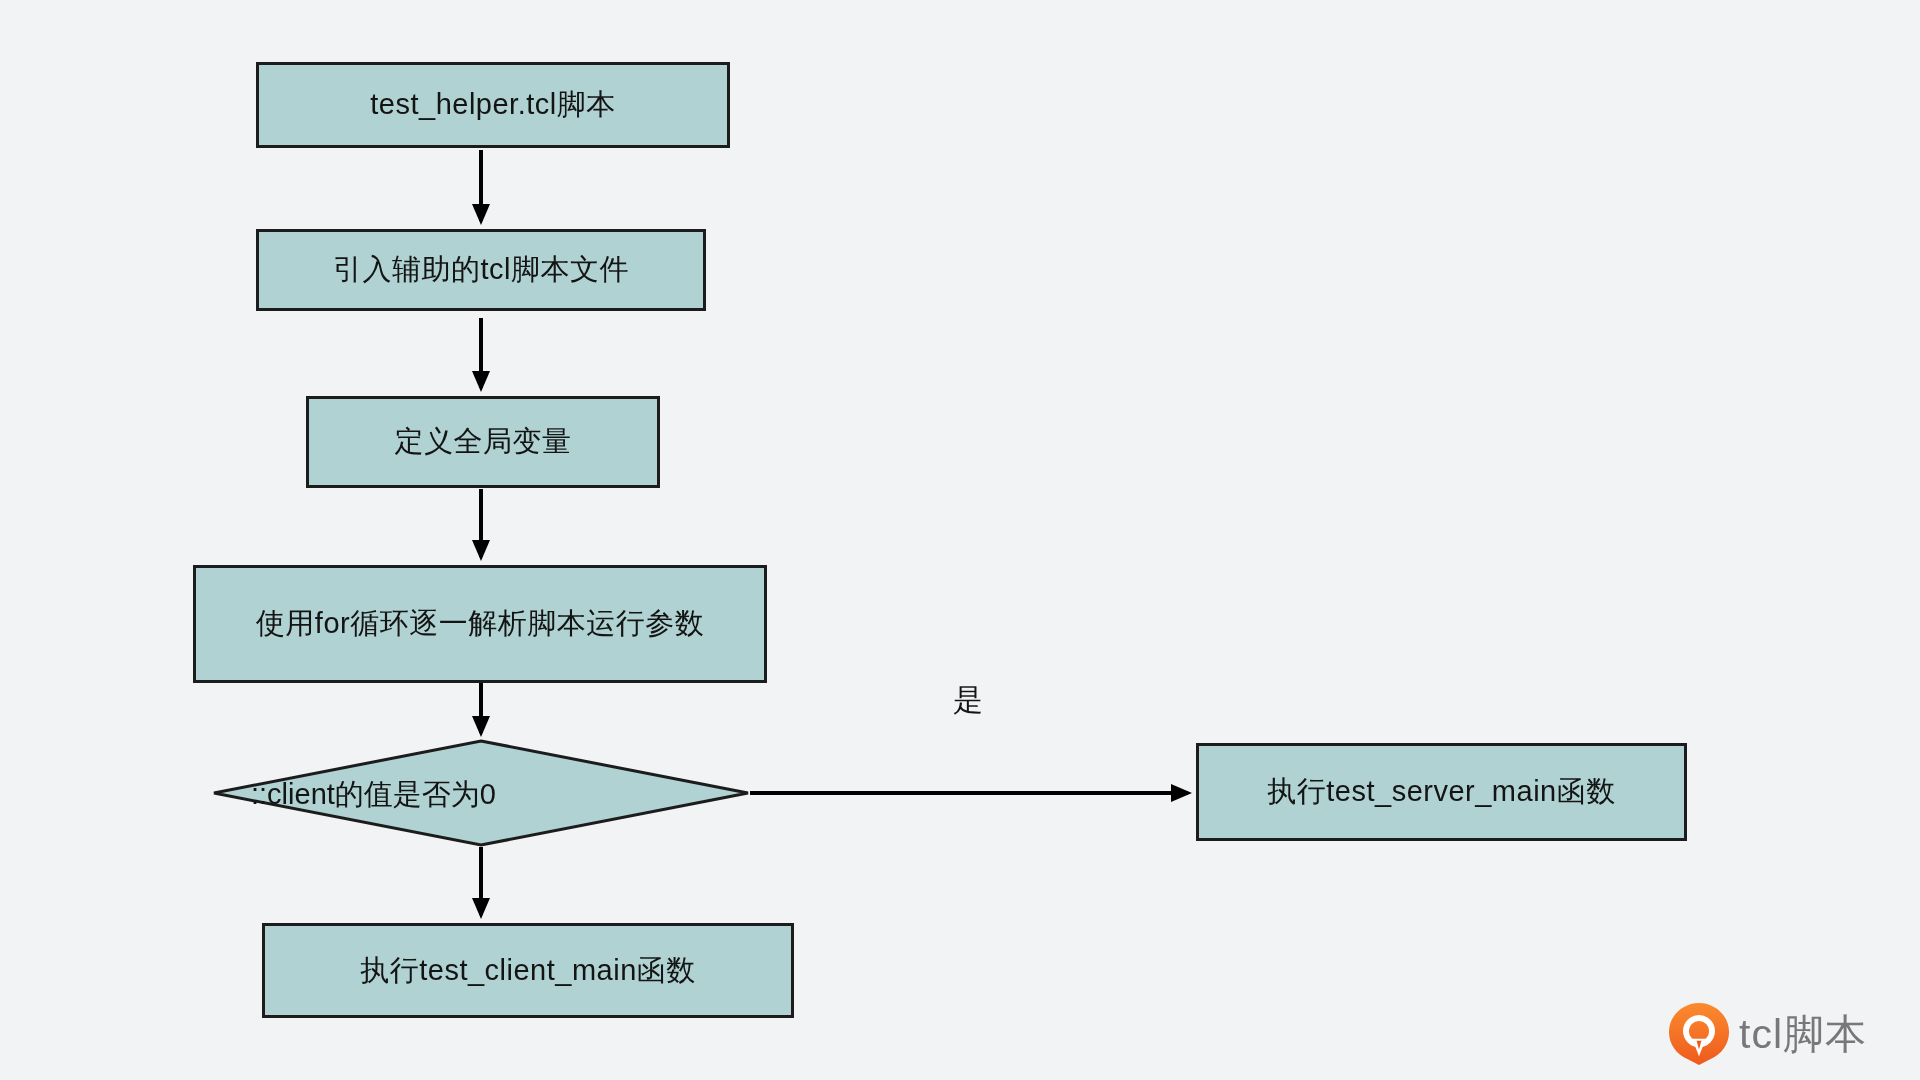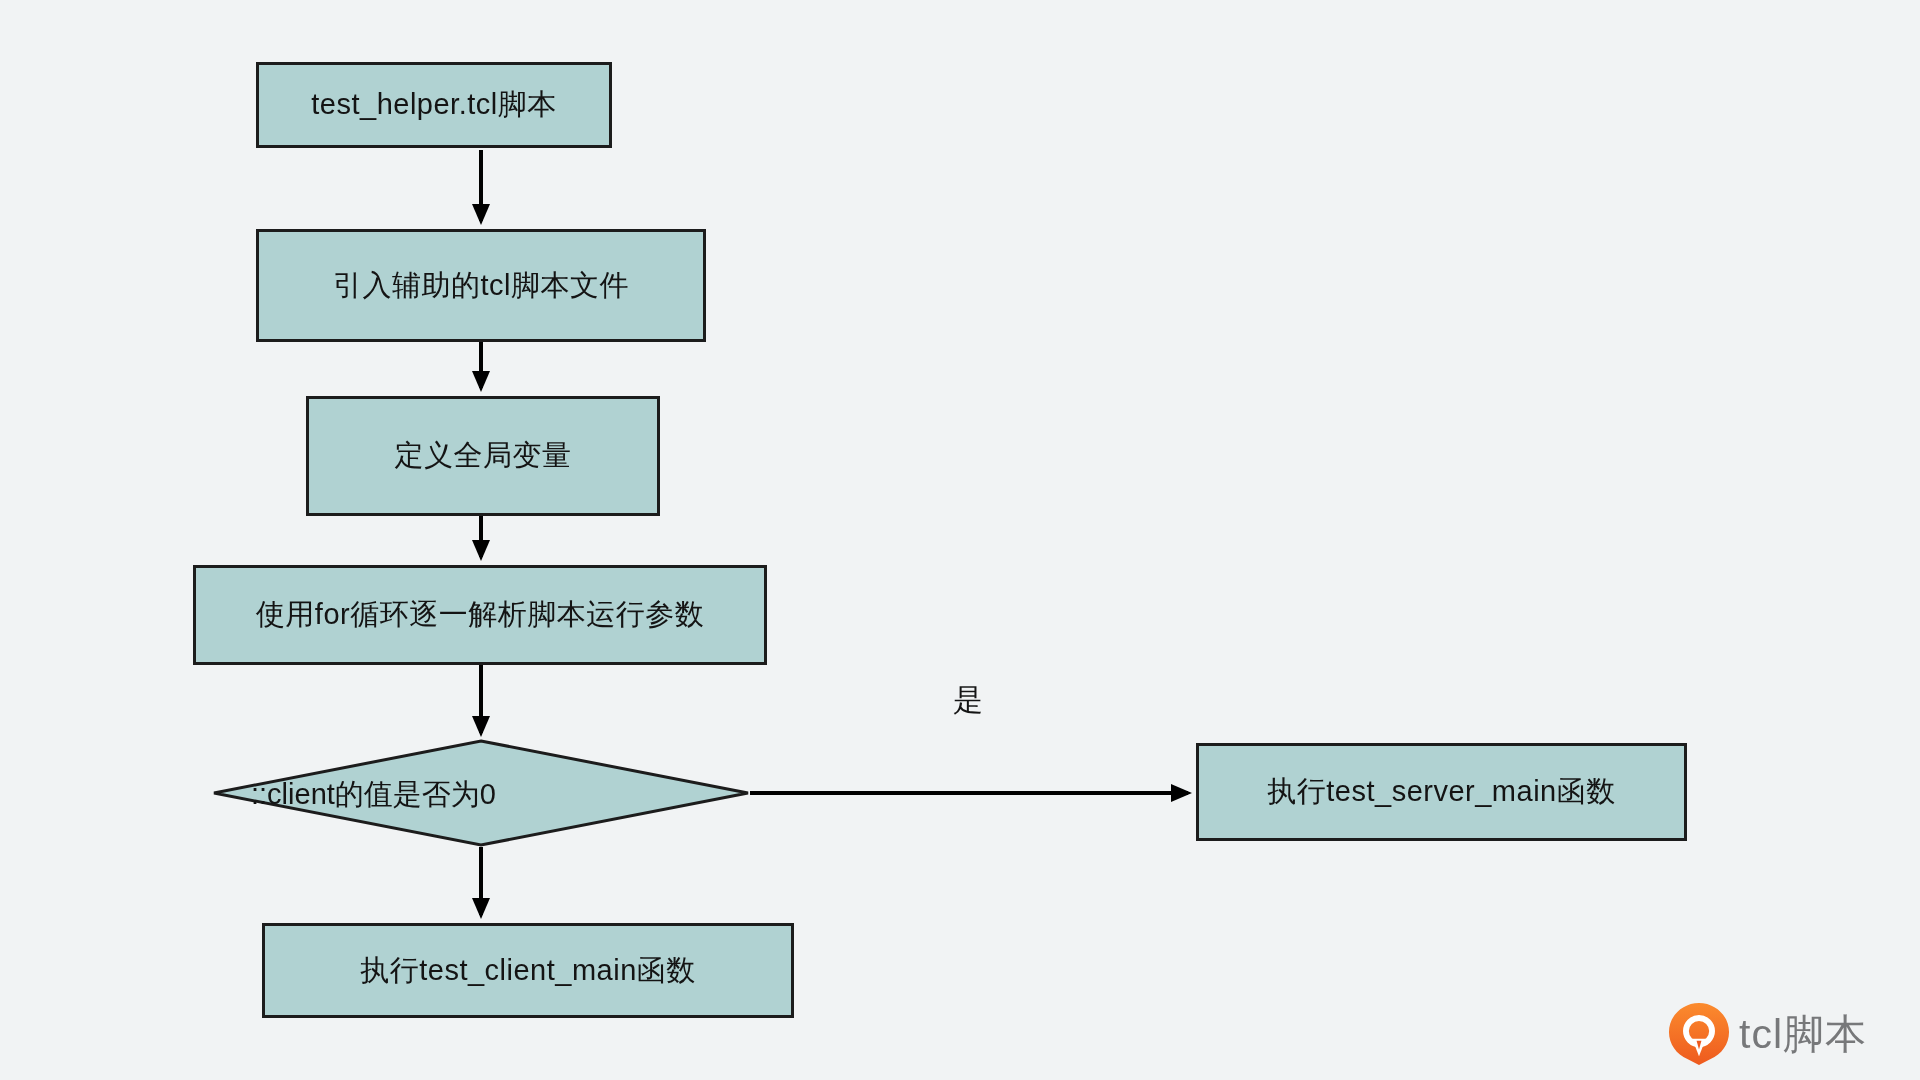--- a/index.html
+++ b/index.html
@@ -81,33 +81,33 @@
     <line x1="481" y1="150" x2="481" y2="221" stroke="#000000" stroke-width="4" marker-end="url(#arrowhead)"></line>
     <line x1="481" y1="318" x2="481" y2="388" stroke="#000000" stroke-width="4" marker-end="url(#arrowhead)"></line>
     <line x1="481" y1="489" x2="481" y2="557" stroke="#000000" stroke-width="4" marker-end="url(#arrowhead)"></line>
     <line x1="481" y1="662" x2="481" y2="733" stroke="#000000" stroke-width="4" marker-end="url(#arrowhead)"></line>
     <line x1="481" y1="847" x2="481" y2="915" stroke="#000000" stroke-width="4" marker-end="url(#arrowhead)"></line>
     <line x1="750" y1="793" x2="1188" y2="793" stroke="#000000" stroke-width="4" marker-end="url(#arrowhead)"></line>
 
     <polygon points="481,741 748,793 481,845 214,793" fill="#b0d2d2" stroke="#1c1c1c" stroke-width="3"></polygon>
   </svg>
 
-  <div class="node" style="left:256px; top:62px; width:356px; height:86px;">
+  <div class="node" style="left:256px; top:62px; width:474px; height:86px;">
     <span>test_helper.tcl脚本</span>
   </div>
 
-  <div class="node" style="left:256px; top:229px; width:450px; height:113px;">
+  <div class="node" style="left:256px; top:229px; width:450px; height:82px;">
     <span>引入辅助的tcl脚本文件</span>
   </div>
 
-  <div class="node" style="left:306px; top:396px; width:354px; height:120px;">
+  <div class="node" style="left:306px; top:396px; width:354px; height:92px;">
     <span>定义全局变量</span>
   </div>
 
-  <div class="node" style="left:193px; top:565px; width:574px; height:100px;">
+  <div class="node" style="left:193px; top:565px; width:574px; height:118px;">
     <span>使用for循环逐一解析脚本运行参数</span>
   </div>
 
   <div class="diamond-label">::client的值是否为0</div>
 
   <div class="edge-label">是</div>
 
   <div class="node" style="left:1196px; top:743px; width:491px; height:98px;">
     <span>执行test_server_main函数</span>
   </div>

